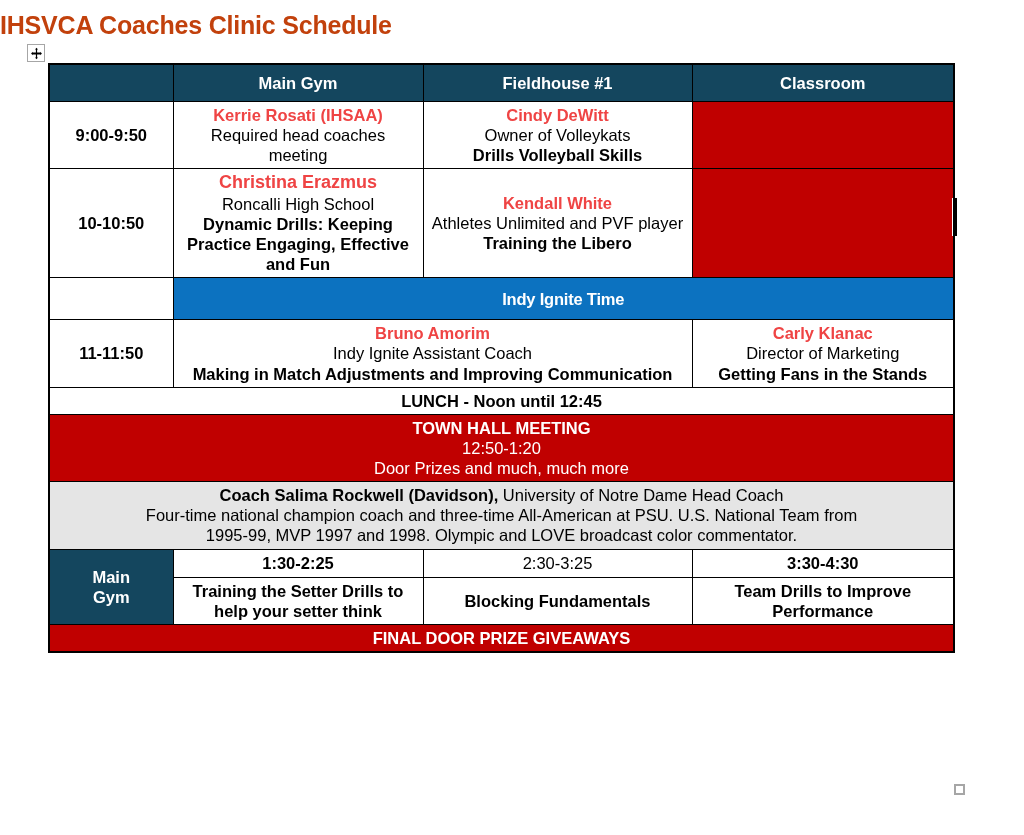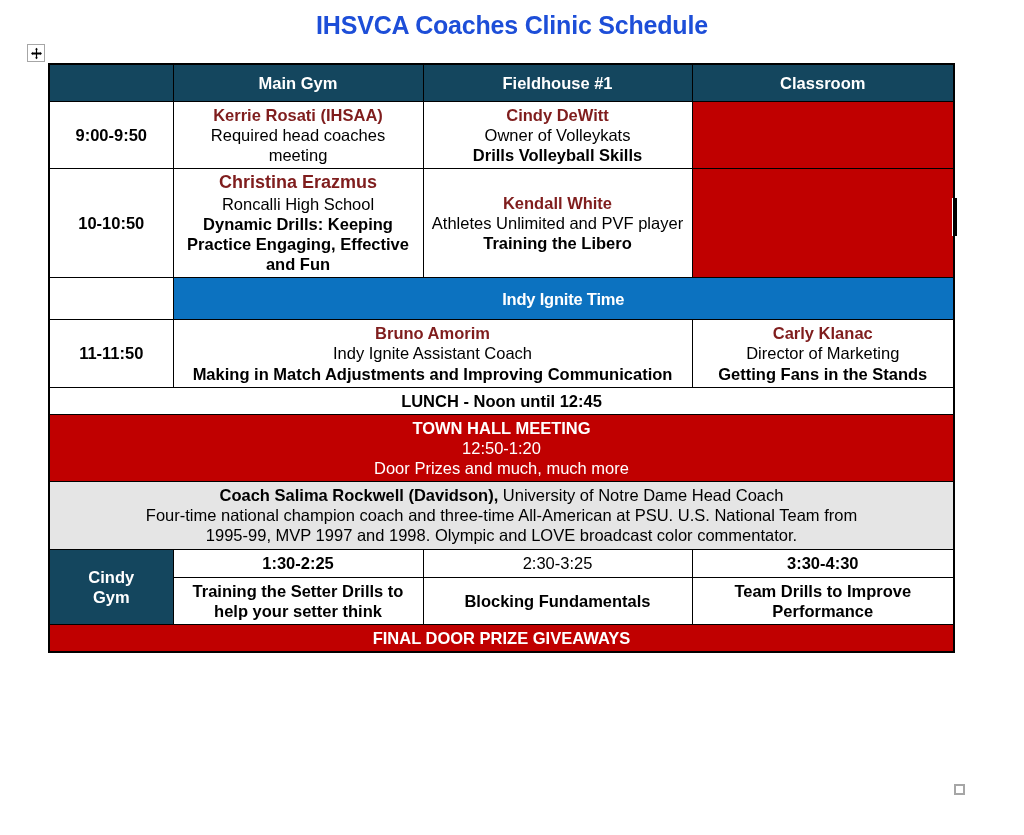--- a/index.html
+++ b/index.html
@@ -11,27 +11,26 @@
     width: 1024px;
     height: 835px;
     font-family: "Liberation Sans", sans-serif;
     color: #000000;
     overflow: hidden;
     position: relative;
   }
 
   
   #doc-title {
-    text-align: center;
     font-size: 25px;
     font-weight: bold;
     letter-spacing: -0.2px;
     padding-top: 10px;
     line-height: 1.2;
-    color: #1d4ed8;
+    color: #c2410c;
   }
 
   
   .table-move-handle {
     position: absolute;
     left: 27px;
     top: 44px;
     width: 18px;
     height: 18px;
     border: 1px solid #a6a6a6;
@@ -104,21 +103,21 @@
   .hdr-blank { background: #14465E; }
 
   .timecell {
     font-weight: bold;
     font-size: 16px;
   }
 
   .redblock { background: #C00000; border-color: #000; }
 
   .speaker {
-    color: #7f1d1d;
+    color: #ef4444;
     font-weight: bold;
     display: block;
   }
   .role { display: block; font-weight: normal; }
   .topic { display: block; font-weight: bold; }
 
   .small-cell { font-size: 14.5px; }
   .small-cell .speaker { font-size: 18px; }
   .small-cell .role { font-size: 16.5px; }
 
@@ -275,21 +274,21 @@
     <tr>
       <td class="keynote" colspan="4">
         <div><span class="kn-name">Coach Salima Rockwell (Davidson),</span><span> University of Notre Dame Head Coach</span></div>
         <div>Four-time national champion coach and three-time All-American at PSU.  U.S. National Team from</div>
         <div>1995-99, MVP 1997 and 1998.  Olympic and LOVE broadcast color commentator.</div>
       </td>
     </tr>
 
     <tr>
       <td class="maingym-label" rowspan="2">
-        <span>Cindy</span><br>
+        <span>Main</span><br>
         <span>Gym</span>
       </td>
       <td class="slot-time">1:30-2:25</td>
       <td class="slot-time-reg">2:30-3:25</td>
       <td class="slot-time">3:30-4:30</td>
     </tr>
     <tr>
       <td class="slot-topic">Training the Setter Drills to help your setter think</td>
       <td class="slot-topic">Blocking Fundamentals</td>
       <td class="slot-topic">Team Drills to Improve Performance</td>

